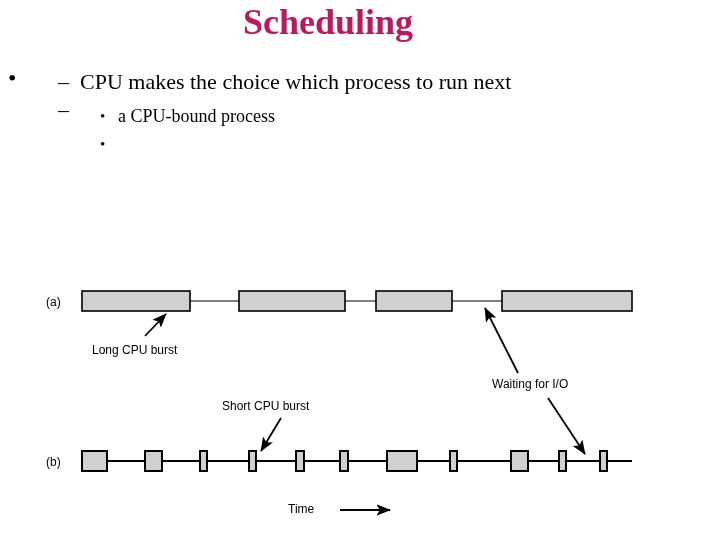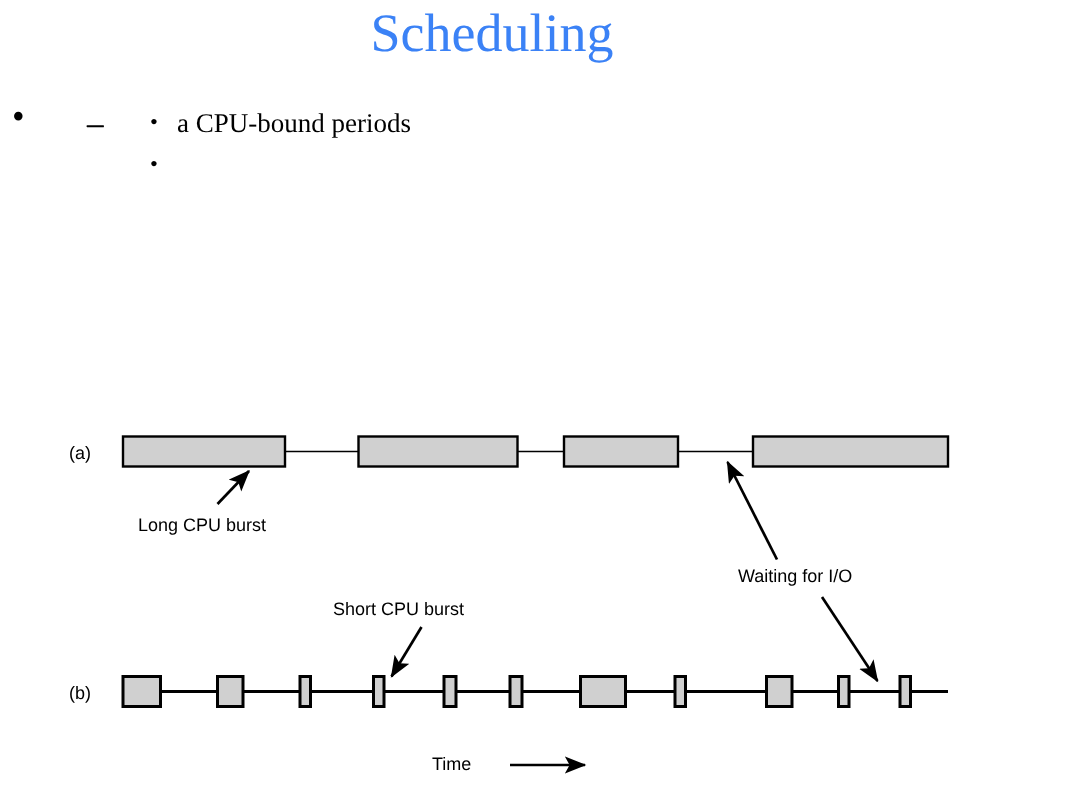--- a/index.html
+++ b/index.html
@@ -20,22 +20,22 @@
   
   #slide-title {
     position: absolute;
     left: 0;
     top: 2px;
     width: 656px;
     text-align: center;
     font-family: "Liberation Serif", serif;
     font-size: 36px;
     line-height: 40px;
-    font-weight: normal;
-    color: #3b82f6;
+    font-weight: bold;
+    color: #be185d;
     white-space: nowrap;
   }
 
   
   #body-outline {
     position: absolute;
     left: 0;
     top: 62px;
     width: 720px;
   }
@@ -110,29 +110,30 @@
   <div id="slide-title">Scheduling</div>
 
   <div id="body-outline">
 
     <div class="lvl1">
       <span class="bullet">•</span>
     </div>
 
     <div class="lvl2" style="margin-top:6px;">
       <span class="bullet">–</span>
+      <span>CPU makes the choice which process to run next</span>
     </div>
 
     <div class="lvl2">
       <span class="bullet">–</span>
     </div>
 
     <div class="lvl3" style="margin-top:8px;">
       <span class="bullet">•</span>
-      <span>a CPU-bound periods</span>
+      <span>a CPU-bound process</span>
     </div>
 
     <div class="lvl3" style="margin-top:4px;">
       <span class="bullet">•</span>
     </div>
 
   </div>
 
   <div id="figure">
     <svg width="720" height="270" viewBox="0 0 720 270" xmlns="http://www.w3.org/2000/svg">

